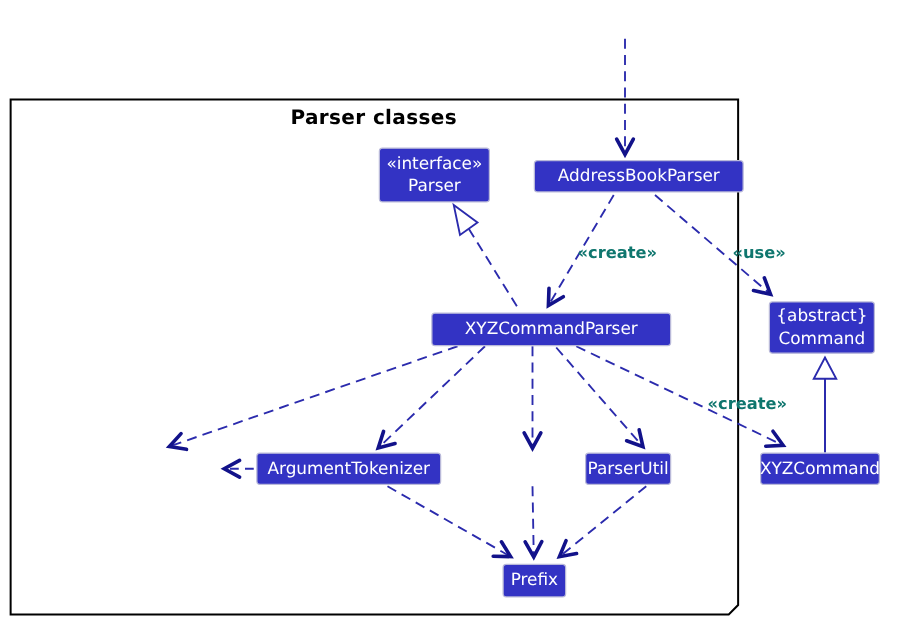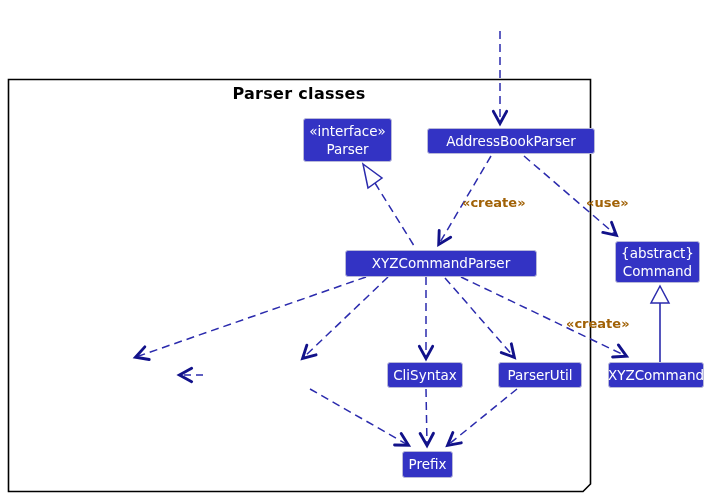--- a/index.html
+++ b/index.html
@@ -12,21 +12,21 @@
     position:absolute;left:8px;top:84px;width:582px;text-align:center;
     font-weight:bold;font-size:16px;color:#000000;letter-spacing:0.3px;
   }
   .node{
     position:absolute;background:#3333C4;color:#FFFFFF;
     border:1px solid #b9b9d9;border-radius:3px;box-sizing:border-box;
     display:flex;flex-direction:column;align-items:center;justify-content:center;
     font-size:13.5px;line-height:1.35;white-space:nowrap;text-align:center;
   }
   .edge-label{
-    position:absolute;font-weight:bold;font-size:13px;color:#a16207;white-space:nowrap;
+    position:absolute;font-weight:bold;font-size:13px;color:#0f766e;white-space:nowrap;
   }
 </style>
 </head>
 <body>
 
 <div class="canvas">
 
   <svg width="726" height="498" viewBox="0 0 726 498">
     <defs>
       <marker id="vhead" markerUnits="userSpaceOnUse" markerWidth="26" markerHeight="20" viewBox="-15 -9 20 18" refX="-0.5" refY="0" orient="auto">
@@ -70,26 +70,26 @@
   <div class="node" style="left:345px;top:250px;width:192px;height:27px">
     <span>XYZCommandParser</span>
   </div>
 
   <div class="node" style="left:615px;top:241px;width:85px;height:42px">
     <span>{abstract}</span>
     <span>Command</span>
   </div>
 
 
-
-  <div class="node" style="left:387px;top:362px;width:76px;height:26px">
-    <span>CliSyntax</span>
+  <div class="node" style="left:205px;top:362px;width:148px;height:26px">
+    <span>ArgumentTokenizer</span>
   </div>
 
-  <div class="node" style="left:498px;top:362px;width:84px;height:26px">
+
+  <div class="node" style="left:468px;top:362px;width:69px;height:26px">
     <span>ParserUtil</span>
   </div>
 
   <div class="node" style="left:608px;top:362px;width:96px;height:26px">
     <span>XYZCommand</span>
   </div>
 
   <div class="node" style="left:402px;top:451px;width:51px;height:27px">
     <span>Prefix</span>
   </div>

